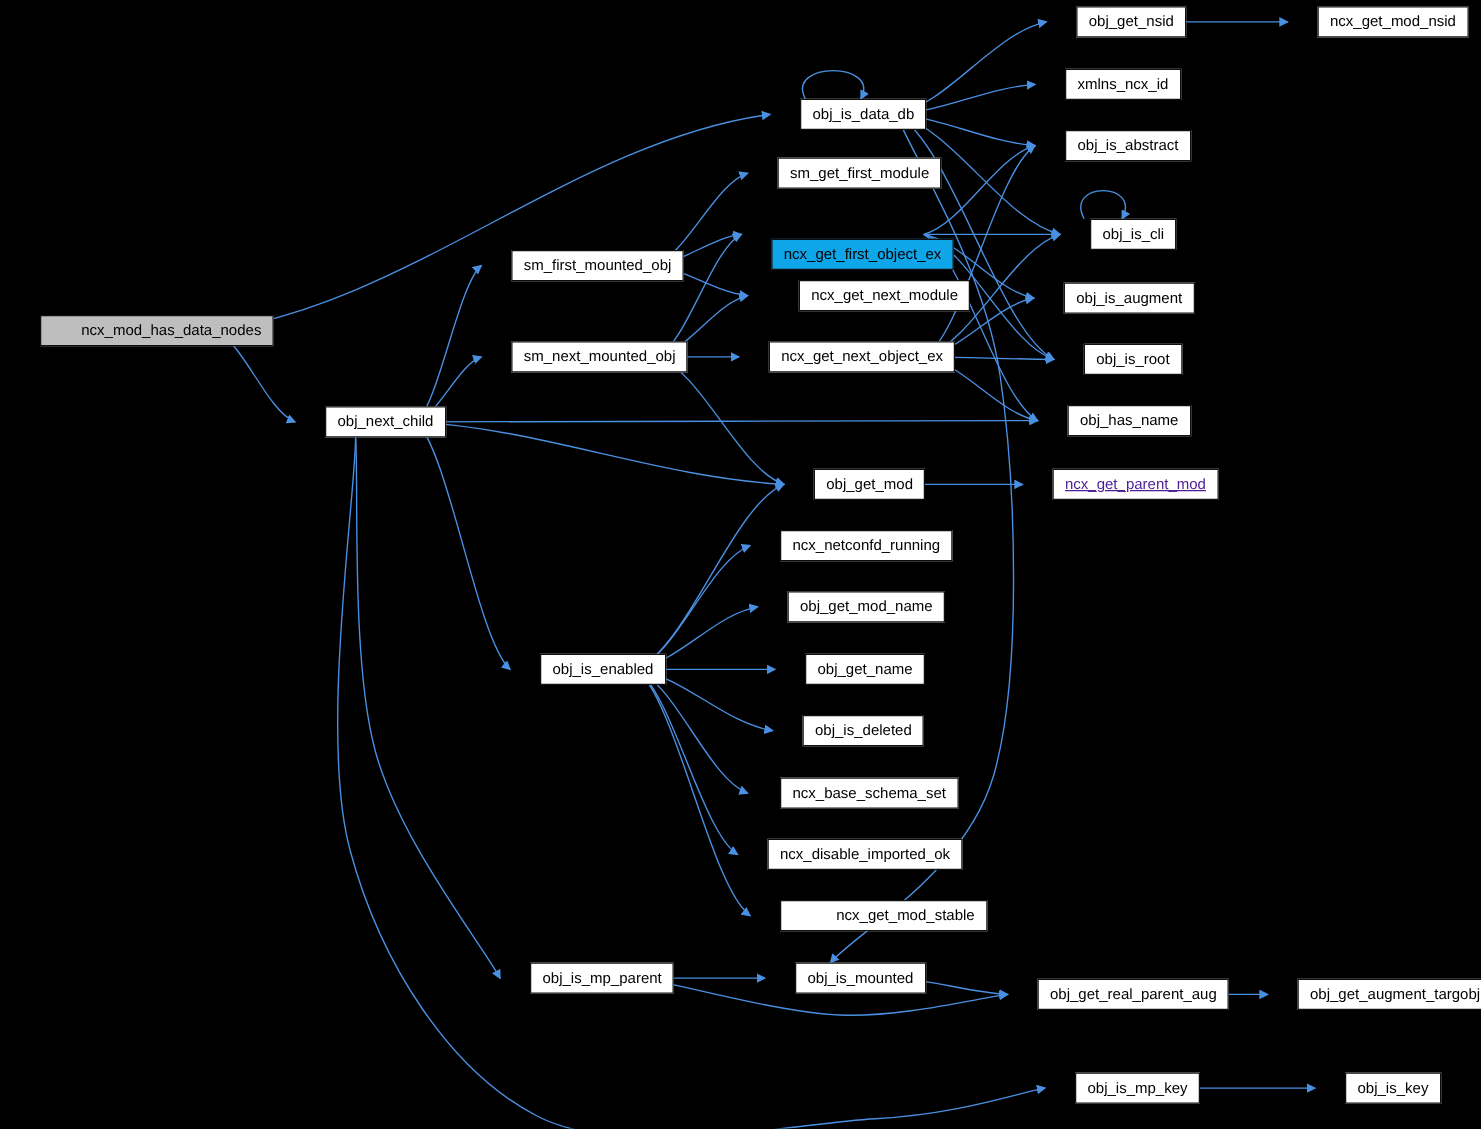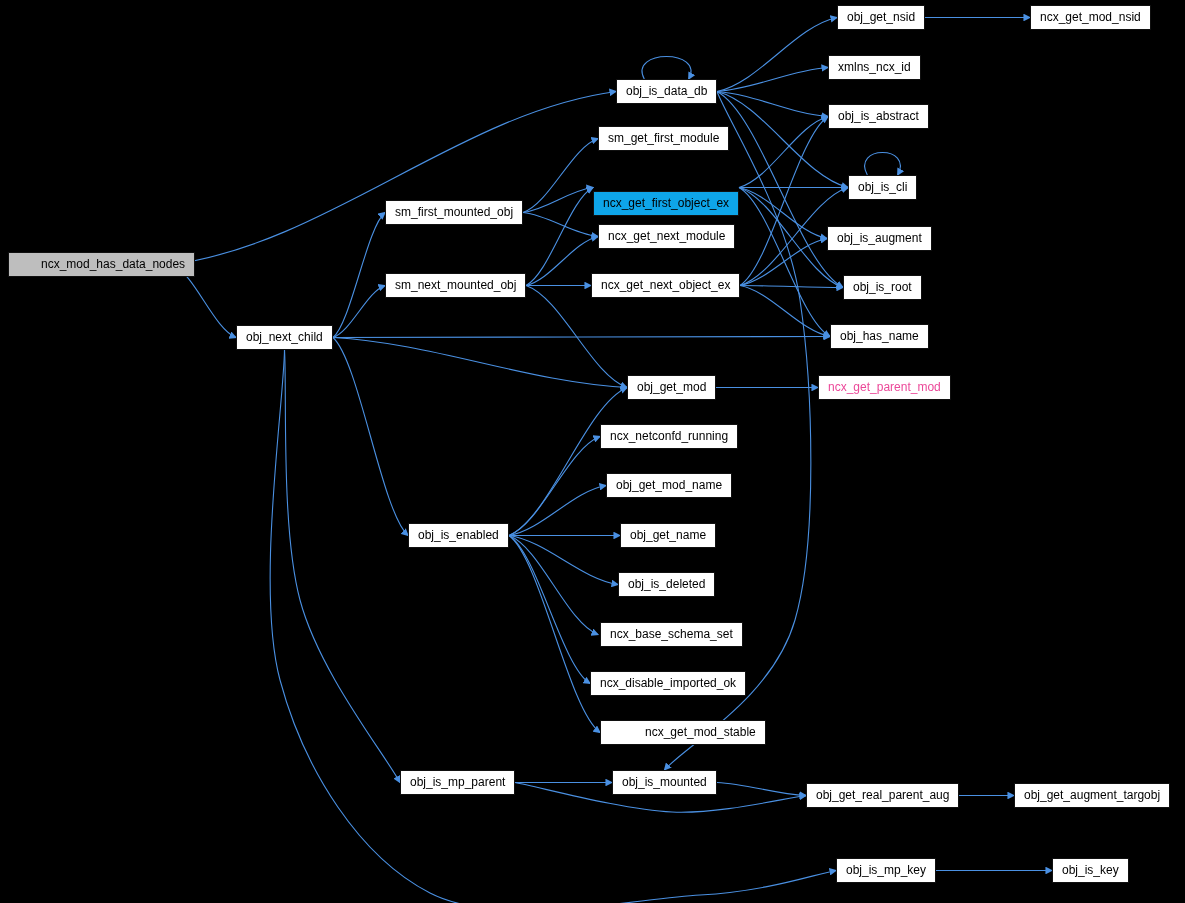--- a/index.html
+++ b/index.html
@@ -28,20 +28,21 @@
     z-index: 2;
     background: #ffffff;
     color: #000000;
     border: 1px solid #101010;
     font-size: 12px;
     line-height: 23px;
     padding: 0 9px;
     white-space: nowrap;
     cursor: pointer;
     box-sizing: border-box;
+    margin-left: 24px;
   }
   .node.highlight {
     background: #bebebe;
     cursor: default;
   }
 </style>
 </head>
 <body>
 
 <div id="stage" style="background: rgb(0, 0, 0);">
@@ -101,39 +102,39 @@
       <path d="M 959 795.5 C 978.25 795.5, 994.75 795.5, 1014 795.5" fill="none" stroke="#4a90e2" stroke-width="1.1" marker-end="url(#arrowhead)"></path>
       <path d="M 936 870.5 C 976.6 870.5, 1011.4 870.5, 1052 870.5" fill="none" stroke="#4a90e2" stroke-width="1.1" marker-end="url(#arrowhead)"></path>
     </svg>
 <div class="node highlight" style="left: 8px; top: 252px; background: rgb(190, 190, 190); color: rgb(0, 0, 0); padding-left: 32px;">ncx_mod_has_data_nodes</div>
     <div class="node" style="left: 236px; top: 325px; background: rgb(255, 255, 255); color: rgb(0, 0, 0);">obj_next_child</div>
     <div class="node" style="left: 385px; top: 200px; background: rgb(255, 255, 255); color: rgb(0, 0, 0);">sm_first_mounted_obj</div>
     <div class="node" style="left: 385px; top: 273px; background: rgb(255, 255, 255); color: rgb(0, 0, 0);">sm_next_mounted_obj</div>
     <div class="node" style="left: 616px; top: 79px; background: rgb(255, 255, 255); color: rgb(0, 0, 0);">obj_is_data_db</div>
     <div class="node" style="left: 598px; top: 126px; background: rgb(255, 255, 255); color: rgb(0, 0, 0);">sm_get_first_module</div>
     <div class="node" style="left: 593px; top: 191px; background: #0ea5e9; color: rgb(0, 0, 0);">ncx_get_first_object_ex</div>
-    <div class="node" style="left: 598px; top: 224px; background: rgb(255, 255, 255); color: rgb(0, 0, 0);">ncx_get_next_module</div>
+    <div class="node" style="left: 615px; top: 224px; background: rgb(255, 255, 255); color: rgb(0, 0, 0);">ncx_get_next_module</div>
     <div class="node" style="left: 591px; top: 273px; background: rgb(255, 255, 255); color: rgb(0, 0, 0);">ncx_get_next_object_ex</div>
     <div class="node" style="left: 627px; top: 375px; background: rgb(255, 255, 255); color: rgb(0, 0, 0);">obj_get_mod</div>
     <div class="node" style="left: 600px; top: 424px; background: rgb(255, 255, 255); color: rgb(0, 0, 0);">ncx_netconfd_running</div>
     <div class="node" style="left: 606px; top: 473px; background: rgb(255, 255, 255); color: rgb(0, 0, 0);">obj_get_mod_name</div>
     <div class="node" style="left: 620px; top: 523px; background: rgb(255, 255, 255); color: rgb(0, 0, 0);">obj_get_name</div>
     <div class="node" style="left: 618px; top: 572px; background: rgb(255, 255, 255); color: rgb(0, 0, 0);">obj_is_deleted</div>
     <div class="node" style="left: 600px; top: 622px; background: rgb(255, 255, 255); color: rgb(0, 0, 0);">ncx_base_schema_set</div>
     <div class="node" style="left: 590px; top: 671px; background: rgb(255, 255, 255); color: rgb(0, 0, 0);">ncx_disable_imported_ok</div>
     <div class="node" style="left: 600px; top: 720px; background: rgb(255, 255, 255); color: rgb(0, 0, 0); padding-left: 44px;">ncx_get_mod_stable</div>
     <div class="node" style="left: 408px; top: 523px; background: rgb(255, 255, 255); color: rgb(0, 0, 0); text-align: right;">obj_is_enabled</div>
     <div class="node" style="left: 400px; top: 770px; background: rgb(255, 255, 255); color: rgb(0, 0, 0);">obj_is_mp_parent</div>
     <div class="node" style="left: 612px; top: 770px; background: rgb(255, 255, 255); color: rgb(0, 0, 0);">obj_is_mounted</div>
     <div class="node" style="left: 837px; top: 5px; background: rgb(255, 255, 255); color: rgb(0, 0, 0);">obj_get_nsid</div>
     <div class="node" style="left: 1030px; top: 5px; background: rgb(255, 255, 255); color: rgb(0, 0, 0);">ncx_get_mod_nsid</div>
     <div class="node" style="left: 828px; top: 55px; background: rgb(255, 255, 255); color: rgb(0, 0, 0);">xmlns_ncx_id</div>
     <div class="node" style="left: 828px; top: 104px; background: rgb(255, 255, 255); color: rgb(0, 0, 0);">obj_is_abstract</div>
     <div class="node" style="left: 848px; top: 175px; background: rgb(255, 255, 255); color: rgb(0, 0, 0);">obj_is_cli</div>
     <div class="node" style="left: 827px; top: 226px; background: rgb(255, 255, 255); color: rgb(0, 0, 0);">obj_is_augment</div>
     <div class="node" style="left: 843px; top: 275px; background: rgb(255, 255, 255); color: rgb(0, 0, 0);">obj_is_root</div>
     <div class="node" style="left: 830px; top: 324px; background: rgb(255, 255, 255); color: rgb(0, 0, 0);">obj_has_name</div>
-    <div class="node" style="left: 818px; top: 375px; background: rgb(255, 255, 255); color: #ec4899;">ncx_get_parent_mod</div>
+    <div class="node" style="left: 818px; top: 375px; background: rgb(255, 255, 255); color: #4c1d95; text-decoration: underline;">ncx_get_parent_mod</div>
     <div class="node" style="left: 806px; top: 783px; background: rgb(255, 255, 255); color: rgb(0, 0, 0);">obj_get_real_parent_aug</div>
     <div class="node" style="left: 1014px; top: 783px; background: rgb(255, 255, 255); color: rgb(0, 0, 0);">obj_get_augment_targobj</div>
     <div class="node" style="left: 836px; top: 858px; background: rgb(255, 255, 255); color: rgb(0, 0, 0);">obj_is_mp_key</div>
     <div class="node" style="left: 1052px; top: 858px; background: rgb(255, 255, 255); color: rgb(0, 0, 0);">obj_is_key</div>
   </div>
 
 </body></html>

